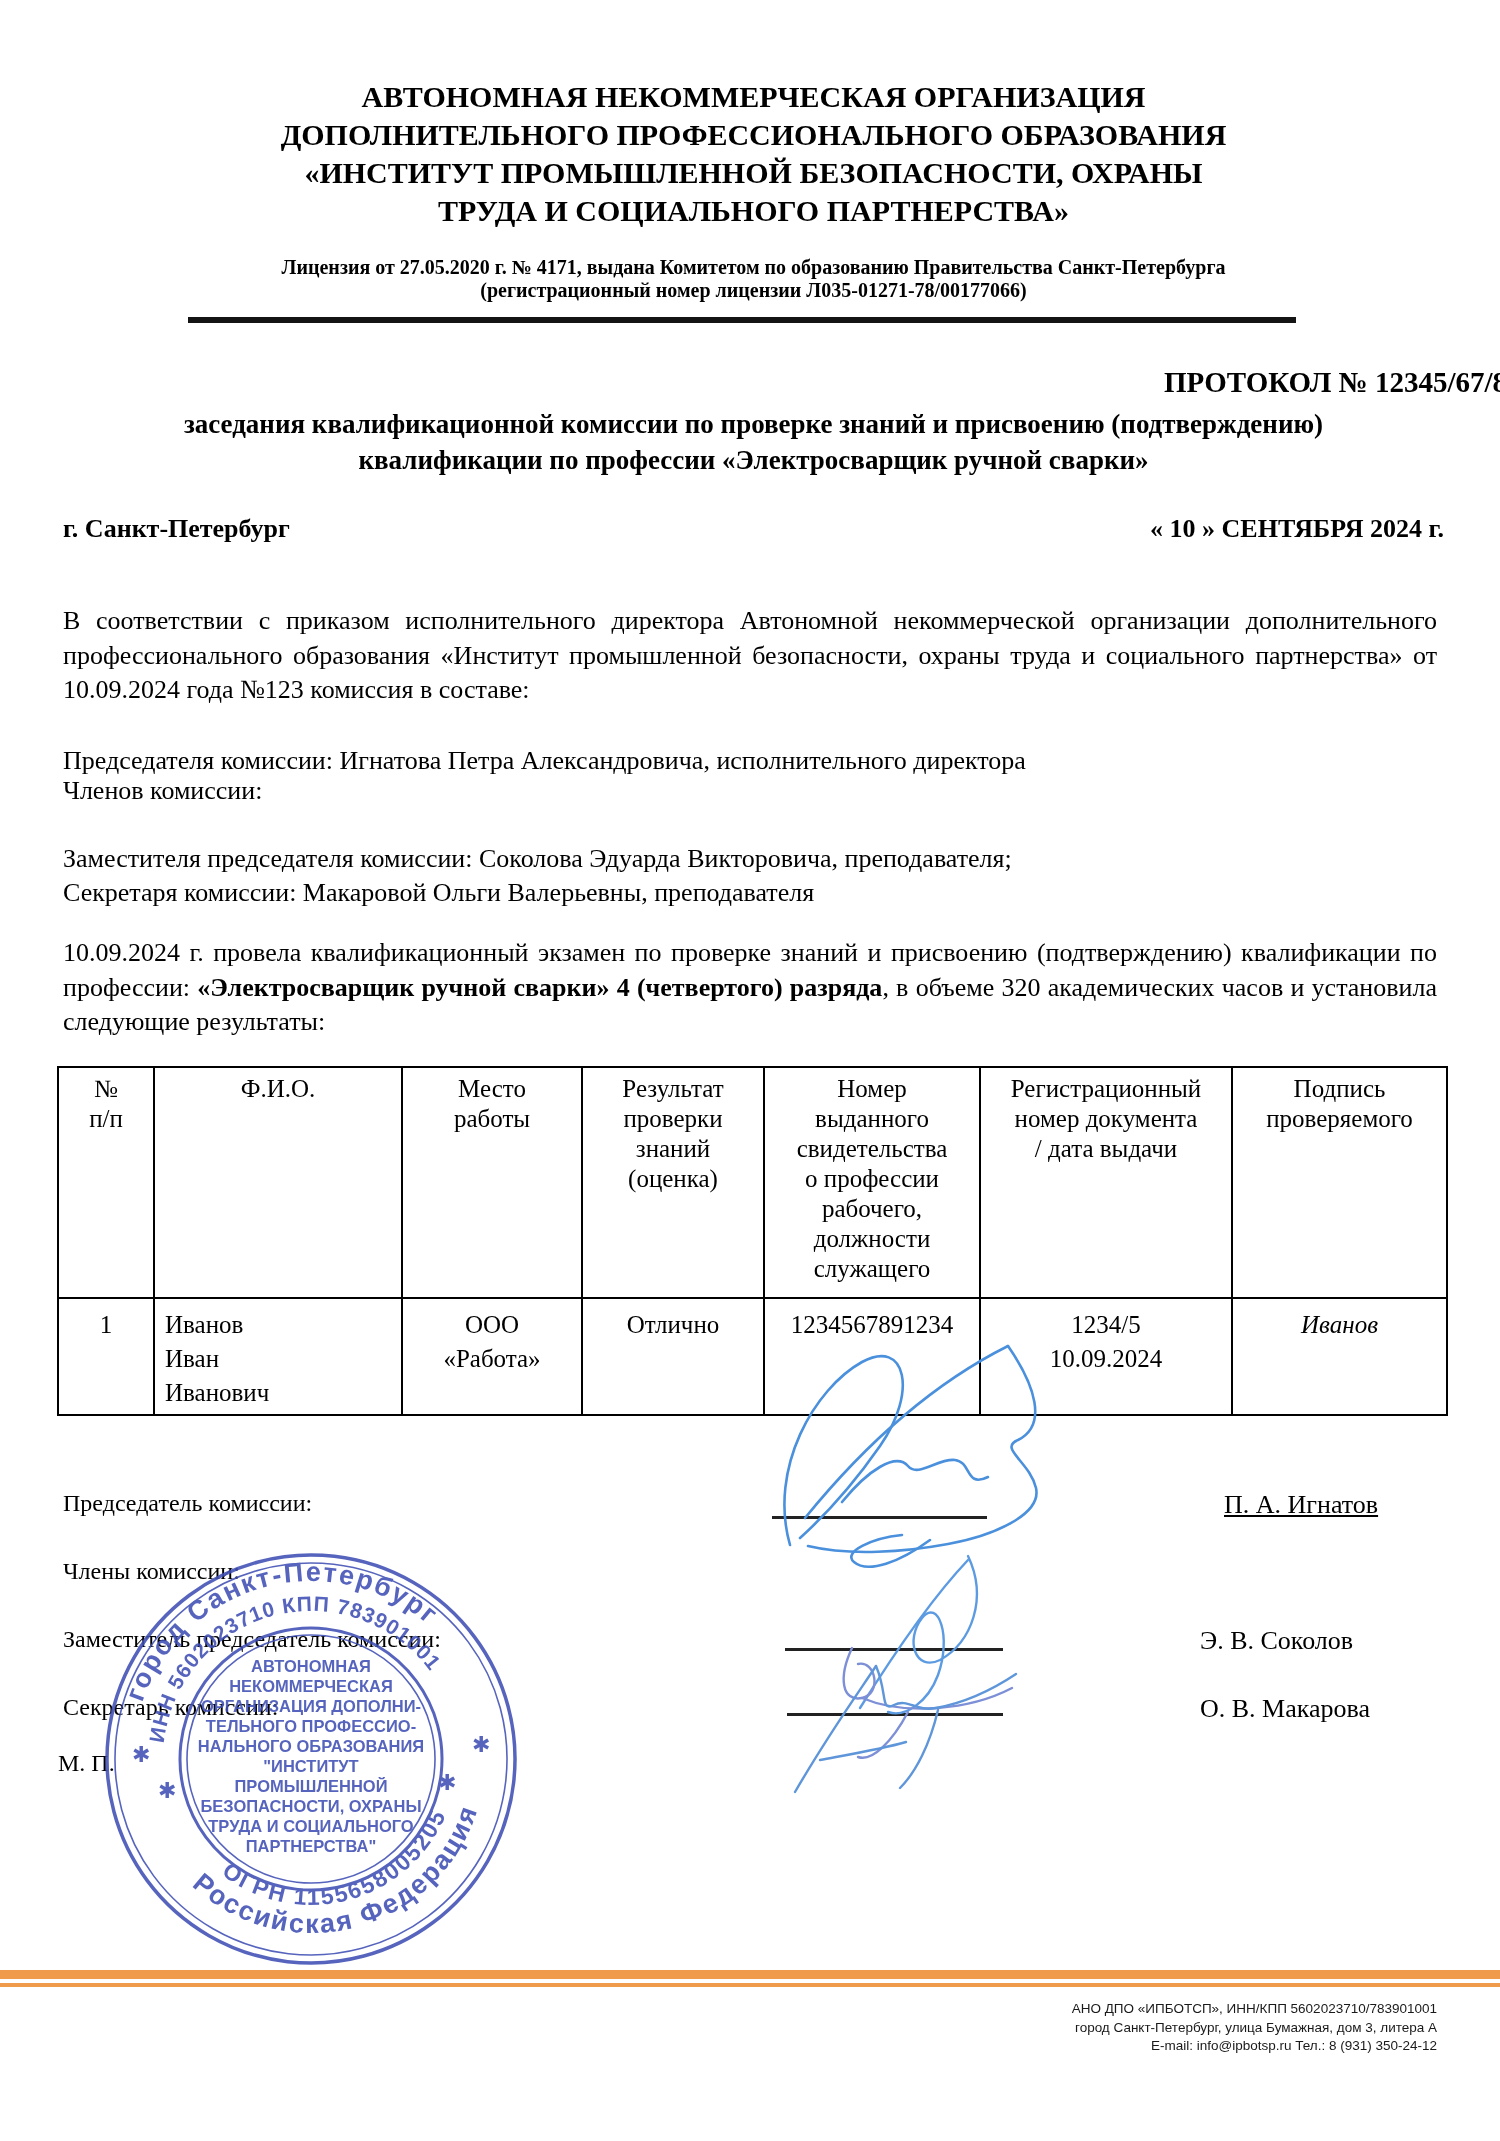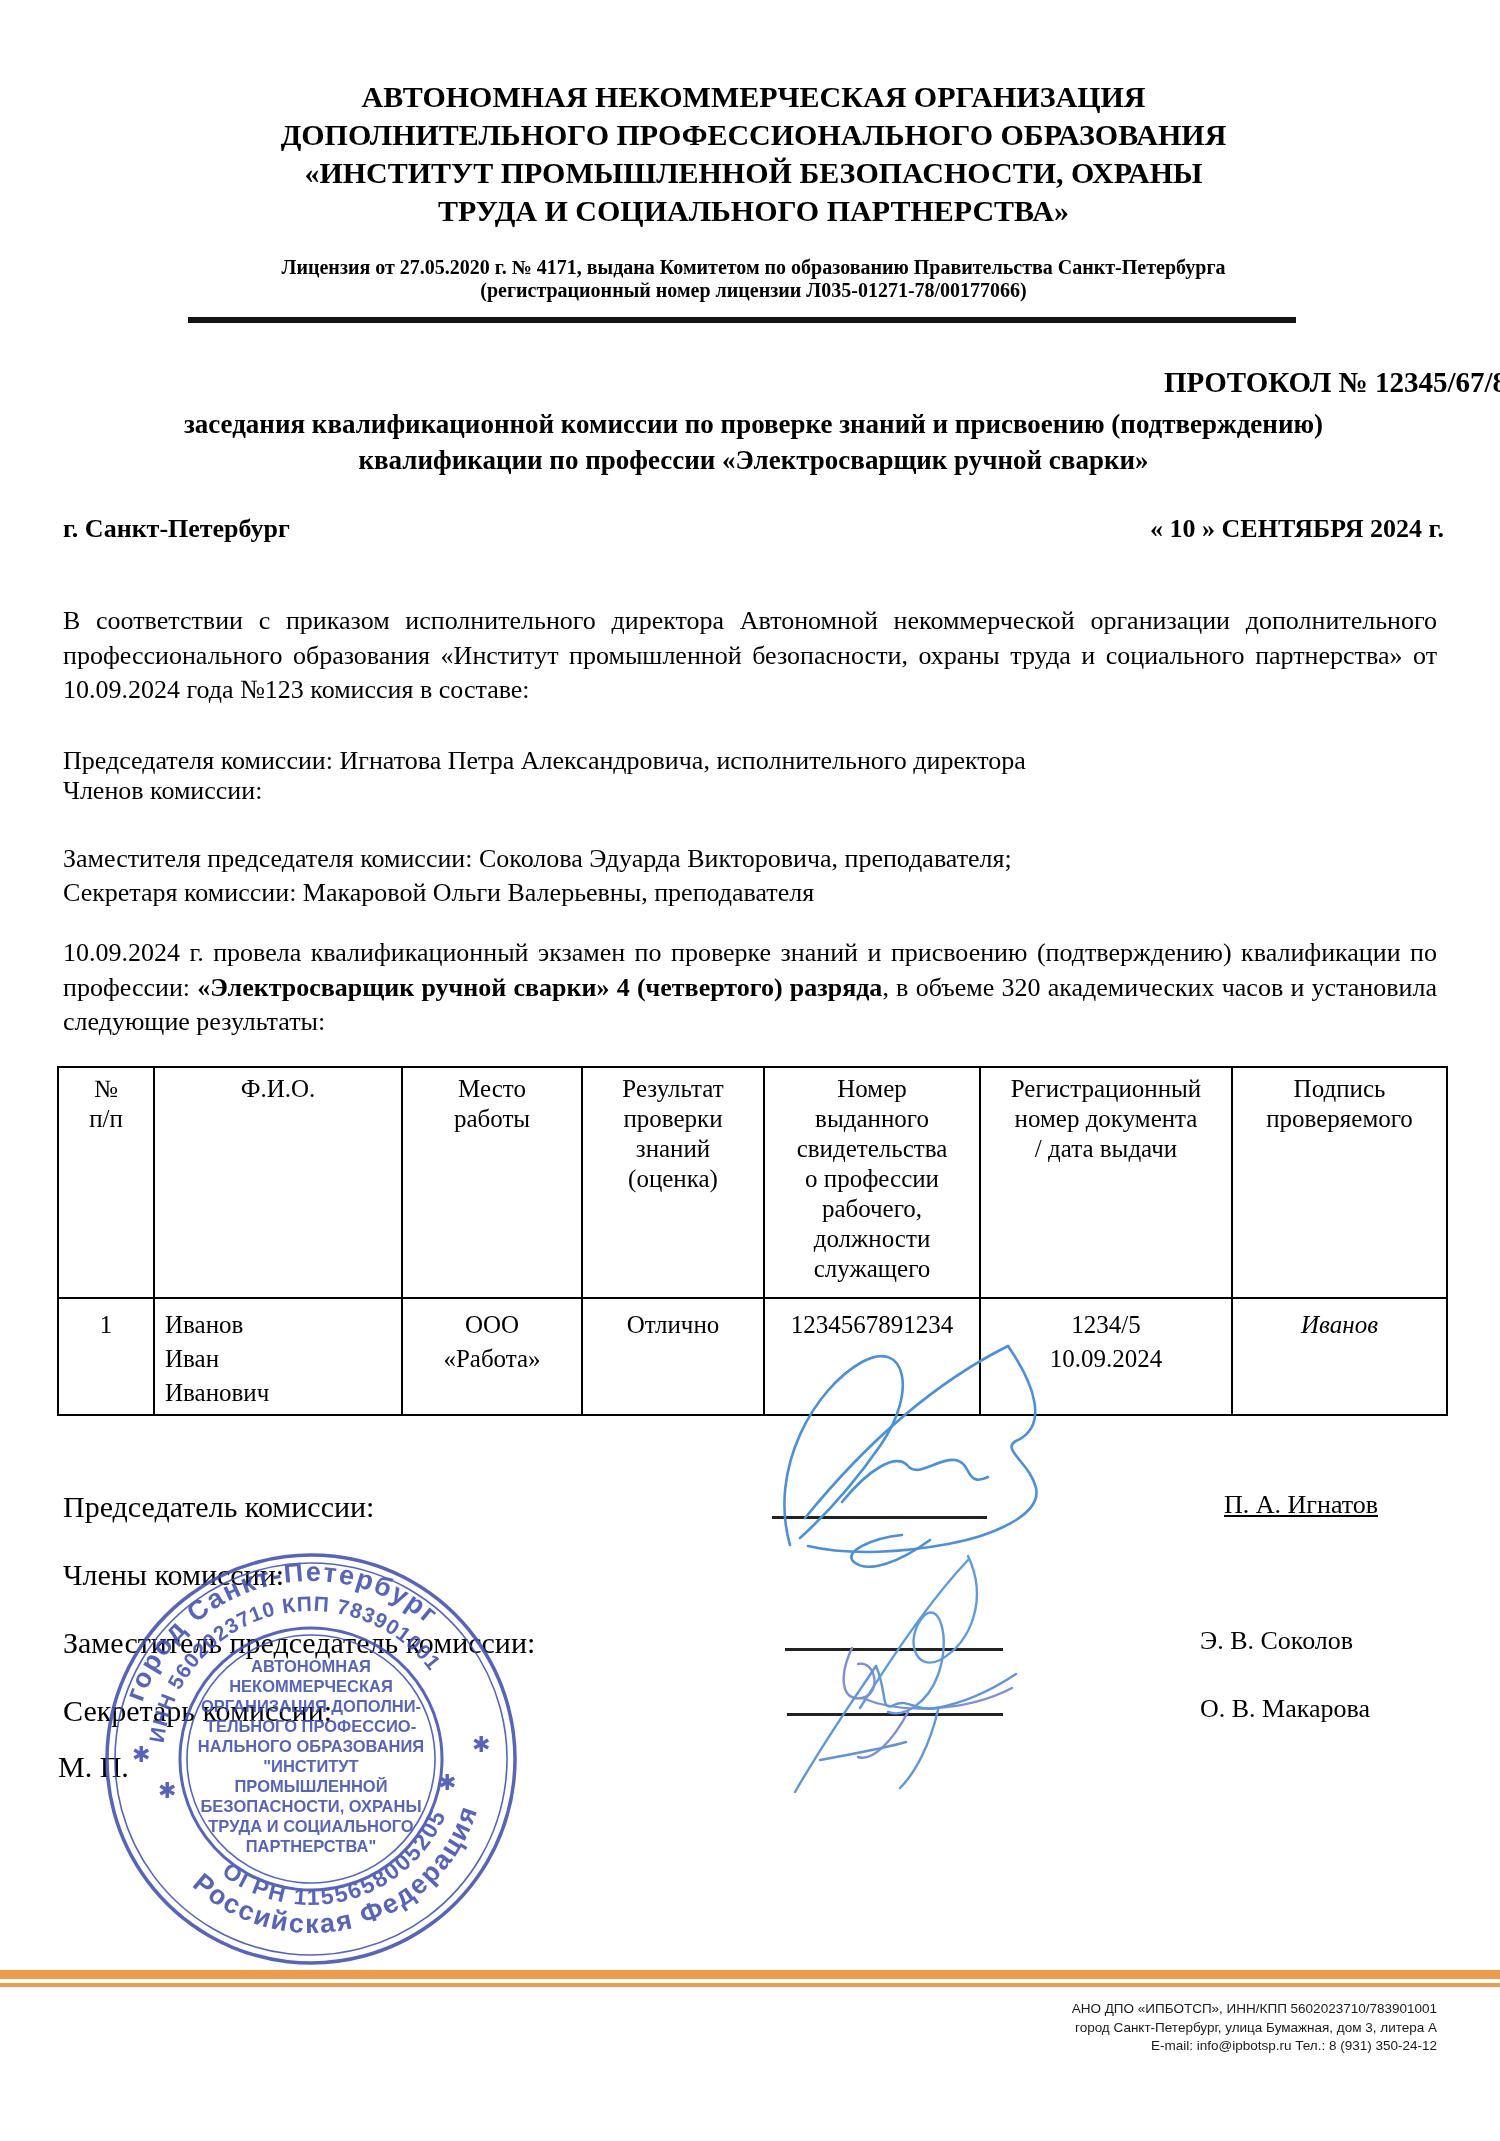--- a/index.html
+++ b/index.html
@@ -50,21 +50,21 @@
   }
   table.results td {
     border:2.5px solid #000; vertical-align:top; text-align:center;
     padding:6px 4px 4px 4px; line-height:30px; overflow:hidden;
   }
   table.results tr.hdr td { height:219px; }
   table.results tr.data td { height:90px; line-height:34px; padding-top:9px; }
   table.results td.fio { text-align:left; padding-left:10px; }
   table.results td.sig { font-style:italic; }
 
-  .sig-label { font-size:30px; }
+  .sig-label { font-size:24px; }
   .lbl-1 { left:63px; top:1490px; }
   .lbl-2 { left:63px; top:1558px; }
   .lbl-3 { left:63px; top:1626px; }
   .lbl-4 { left:63px; top:1694px; }
   .lbl-mp{ left:58px; top:1750px; }
   .sig-name { font-size:26px; }
   .name-1 { left:1224px; top:1490px;text-decoration:underline; }
   .name-2 { left:1200px; top:1626px; }
   .name-3 { left:1200px; top:1694px; }
   .sig-line { height:3px; background:#222; }

